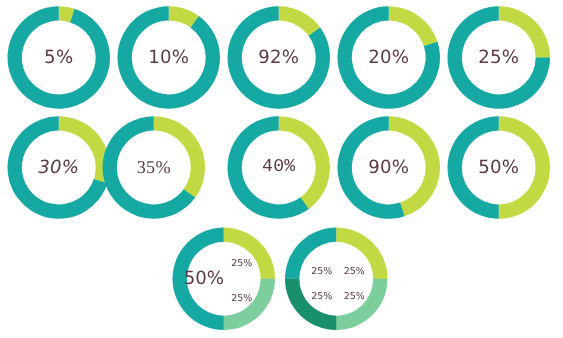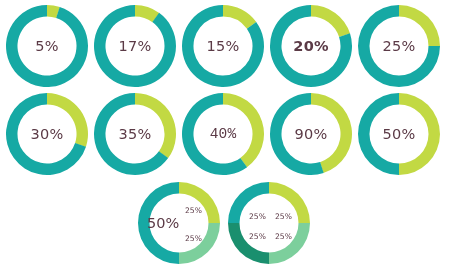--- a/index.html
+++ b/index.html
@@ -67,51 +67,51 @@
         <path d="M 43 2 A 41 41 0 0 1 55.90765551961799 4.0848046518217345 L 52.293511974124954 14.981059349311646 A 29.52 29.52 0 0 0 43 13.48 Z" fill="#c2d943"></path>
         <path d="M 55.66969676937285 4.006682831898708 A 41 41 0 1 1 42.99999999999999 2 L 42.99999999999999 13.48 A 29.52 29.52 0 1 0 52.12218167394845 14.924811638967068 Z" fill="#16a9a4"></path>
       </svg>
       <div class="donut-label">5%</div>
     </div>
     <div class="donut" style="left: 92px; top: 3px;">
       <svg viewBox="0 0 86 86">
         <path d="M 43 2 A 41 41 0 0 1 67.30136659403378 9.978134794315764 L 60.49698394770432 19.22425705190735 A 29.52 29.52 0 0 0 43 13.48 Z" fill="#c2d943"></path>
         <path d="M 67.0991953439914 9.830303230627152 A 41 41 0 1 1 42.99999999999999 2 L 42.99999999999999 13.48 A 29.52 29.52 0 1 0 60.351420647673805 19.11781832605155 Z" fill="#16a9a4"></path>
       </svg>
-      <div class="donut-label">17%</div>
+      <div class="donut-label">10%</div>
     </div>
     <div class="donut" style="left: 180px; top: 3px;">
       <svg viewBox="0 0 86 86">
         <path d="M 43 2 A 41 41 0 0 1 76.31629058864839 19.10387518000588 L 66.98772922382683 25.794790129604234 A 29.52 29.52 0 0 0 43 13.48 Z" fill="#c2d943"></path>
         <path d="M 76.16969676937285 18.900804656008603 A 41 41 0 1 1 42.99999999999999 2 L 42.99999999999999 13.48 A 29.52 29.52 0 1 0 66.88218167394845 25.648579352326195 Z" fill="#16a9a4"></path>
       </svg>
-      <div class="donut-label">15%</div>
+      <div class="donut-label">92%</div>
     </div>
-    <div class="donut" style="left: 268px; top: 3px; font-weight: bold;">
+    <div class="donut" style="left: 268px; top: 3px;">
       <svg viewBox="0 0 86 86">
         <path d="M 43 2 A 41 41 0 0 1 82.0699839322001 30.568734757168706 L 71.13038843118407 34.04948902516147 A 29.52 29.52 0 0 0 43 13.48 Z" fill="#c2d943"></path>
         <path d="M 81.9933171681013 30.33030323062716 A 41 41 0 1 1 42.99999999999999 2 L 42.99999999999999 13.48 A 29.52 29.52 0 1 0 71.07518836103293 33.87781832605155 Z" fill="#16a9a4"></path>
       </svg>
       <div class="donut-label">20%</div>
     </div>
     <div class="donut" style="left: 356px; top: 3px;">
       <svg viewBox="0 0 86 86">
         <path d="M 43 2 A 41 41 0 0 1 83.99923503188333 43.25045319001781 L 72.51944922295601 43.18032629681282 A 29.52 29.52 0 0 0 43 13.48 Z" fill="#c2d943"></path>
         <path d="M 84 43 A 41 41 0 1 1 42.99999999999999 2 L 42.99999999999999 13.48 A 29.52 29.52 0 1 0 72.52 43 Z" fill="#16a9a4"></path>
       </svg>
       <div class="donut-label">25%</div>
     </div>
-    <div class="donut" style="left: 4px; top: 91px;">
+    <div class="donut" style="left: 4px; top: 91px; font-style: italic;">
       <svg viewBox="0 0 86 86">
         <path d="M 43 2 A 41 41 0 0 1 81.91519534817826 55.90765551961799 L 71.01894065068835 52.293511974124954 A 29.52 29.52 0 0 0 43 13.48 Z" fill="#c2d943"></path>
         <path d="M 81.9933171681013 55.66969676937284 A 41 41 0 1 1 42.99999999999999 2 L 42.99999999999999 13.48 A 29.52 29.52 0 1 0 71.07518836103293 52.12218167394845 Z" fill="#16a9a4"></path>
       </svg>
       <div class="donut-label">30%</div>
     </div>
-    <div class="donut" style="left: 92px; top: 91px;">
+    <div class="donut" style="left: 80px; top: 91px; font-family: Liberation Serif, serif;">
       <svg viewBox="0 0 86 86">
         <path d="M 43 2 A 41 41 0 0 1 76.02186520568424 67.30136659403377 L 66.77574294809266 60.496983947704315 A 29.52 29.52 0 0 0 43 13.48 Z" fill="#c2d943"></path>
         <path d="M 76.16969676937285 67.0991953439914 A 41 41 0 1 1 42.99999999999999 2 L 42.99999999999999 13.48 A 29.52 29.52 0 1 0 66.88218167394845 60.351420647673805 Z" fill="#16a9a4"></path>
       </svg>
       <div class="donut-label">35%</div>
     </div>
     <div class="donut" style="left: 180px; top: 91px; font-family: Liberation Mono, monospace;">
       <svg viewBox="0 0 86 86">
         <path d="M 43 2 A 41 41 0 0 1 66.89612481999413 76.31629058864837 L 60.20520987039577 66.98772922382683 A 29.52 29.52 0 0 0 43 13.48 Z" fill="#c2d943"></path>
         <path d="M 67.0991953439914 76.16969676937285 A 41 41 0 1 1 42.99999999999999 2 L 42.99999999999999 13.48 A 29.52 29.52 0 1 0 60.351420647673805 66.88218167394845 Z" fill="#16a9a4"></path>

